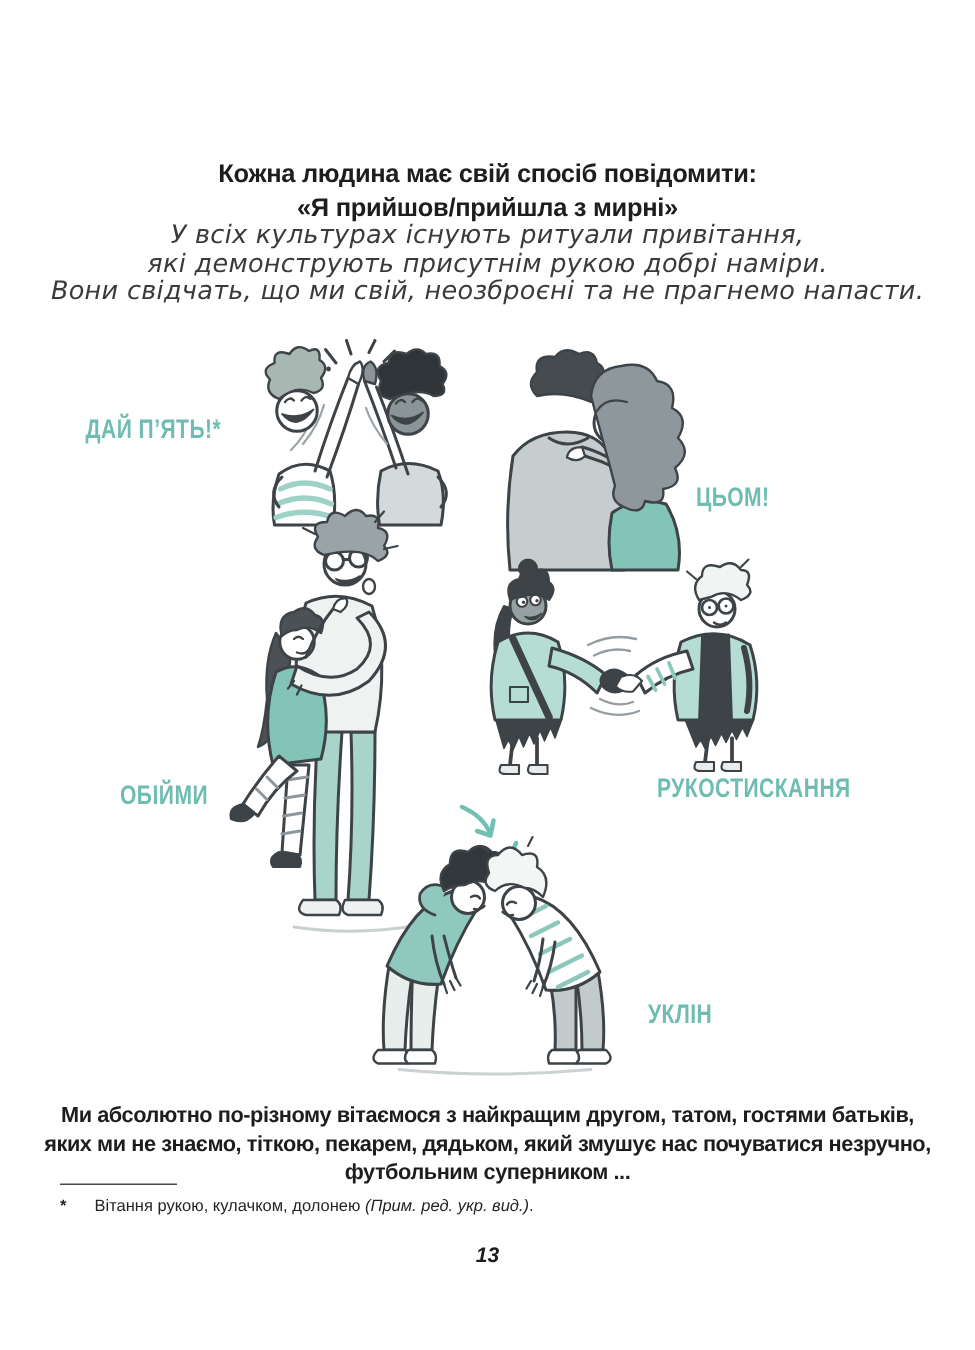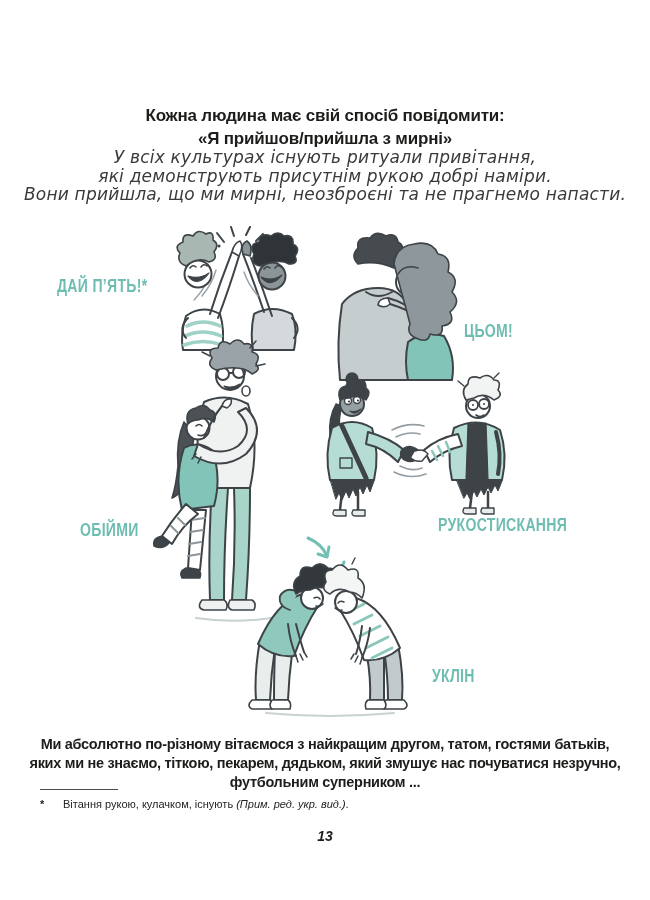--- a/index.html
+++ b/index.html
@@ -47,21 +47,21 @@
 <div class="page">
 
   <h1 class="title" style="margin:16px;">
     <div>Кожна людина має свій спосіб повідомити:</div>
     <div>«Я прийшов/прийшла з мирні»</div>
   </h1>
 
   <div class="intro">
     <div>У всіх культурах існують ритуали привітання,</div>
     <div>які демонструють присутнім рукою добрі наміри.</div>
-    <div>Вони прийшла, що ми мирні, неозброєні та не прагнемо напасти.</div>
+    <div>Вони свідчать, що ми свій, неозброєні та не прагнемо напасти.</div>
   </div>
 
   <figure class="scene" id="scene-highfive" style="margin:0;">
     <svg viewBox="0 0 168 126">
       <g fill="none" stroke="#3d4347" stroke-width="2" stroke-linecap="round" stroke-linejoin="round">
 
         <path d="M78 16 L71 7"></path>
           <path d="M88 10 L85 1"></path>
           <path d="M100 9 L104 1"></path>
           <path d="M110 15 L117 8"></path>
@@ -271,18 +271,18 @@
   <span class="glabel" id="glabel-bow">УКЛІН</span>
 
   <p class="outro" style="margin:4px;">
     <span style="display:block">Ми абсолютно по-різному вітаємося з найкращим другом, татом, гостями батьків,</span>
     <span style="display:block">яких ми не знаємо, тіткою, пекарем, дядьком, який змушує нас почуватися незручно,</span>
     <span style="display:block">футбольним суперником ...</span>
   </p>
 
   <div class="footnote-rule"></div>
   <div class="footnote">
-    <span class="marker">*</span><span>Вітання рукою, кулачком, існують </span><i>(Прим. ред. укр. вид.)</i><span>.</span>
+    <span class="marker">*</span><span>Вітання рукою, кулачком, долонею </span><i>(Прим. ред. укр. вид.)</i><span>.</span>
   </div>
 
   <div class="page-number">13</div>
 
 </div>
 
 </body></html>

